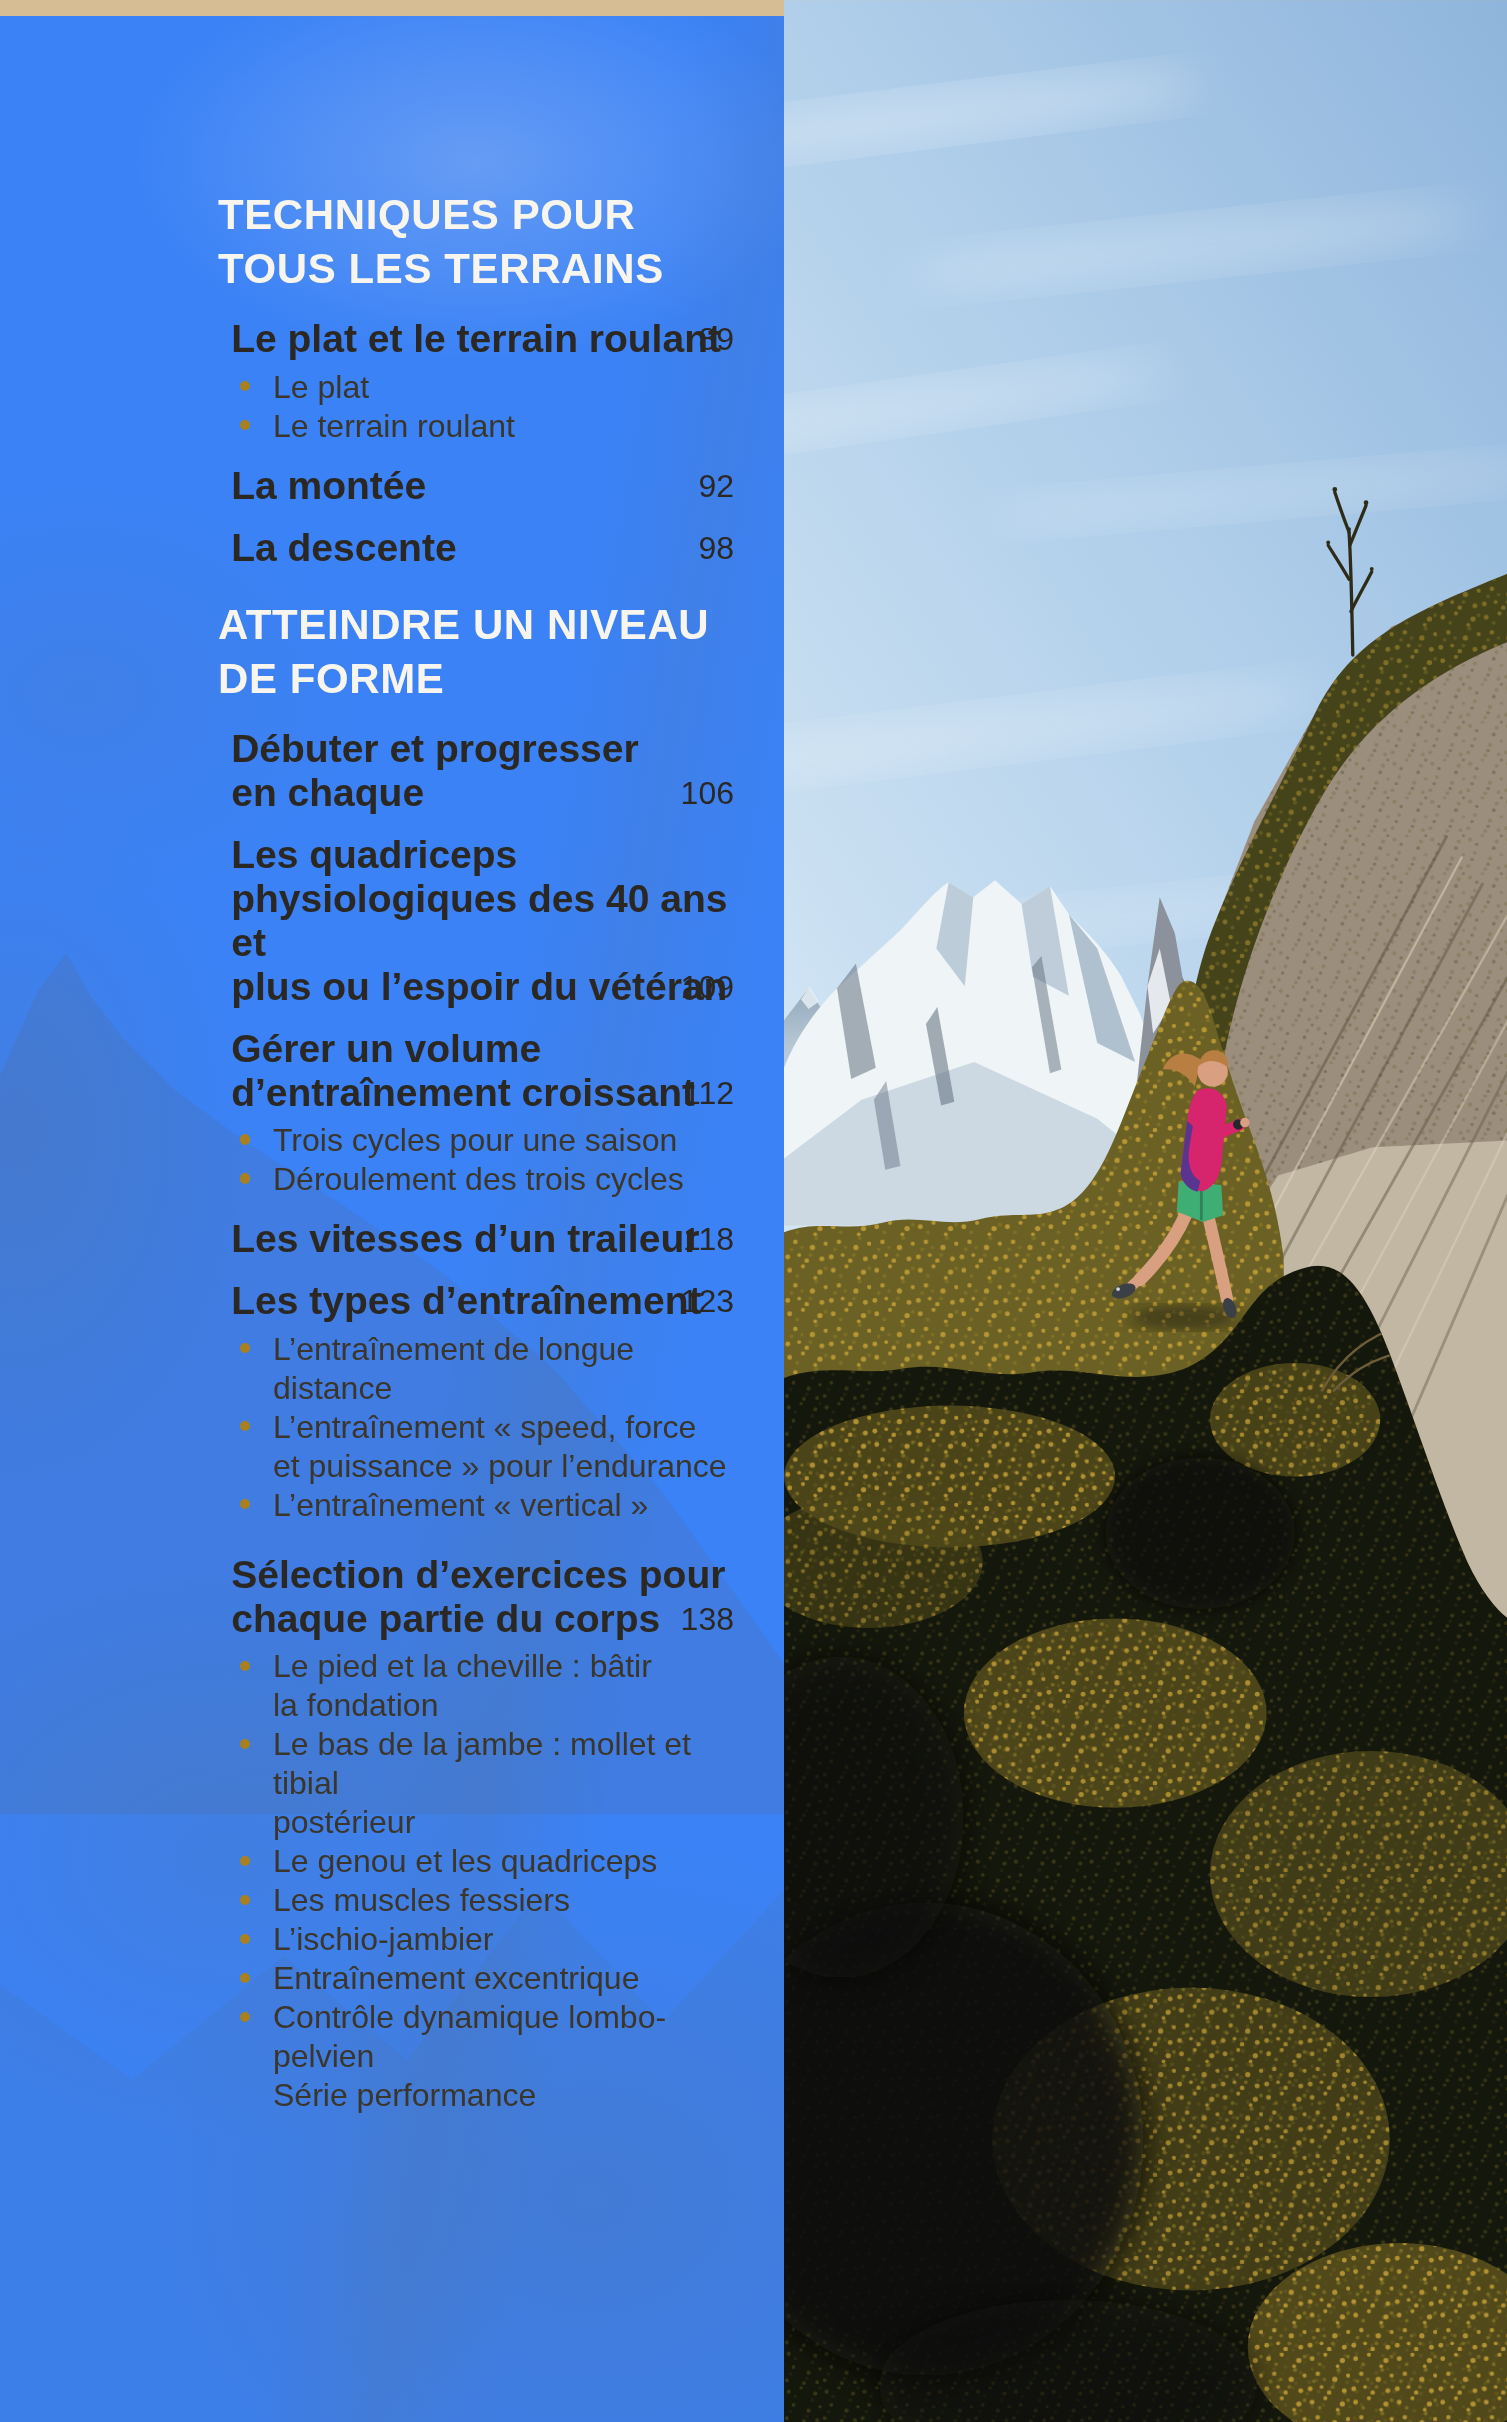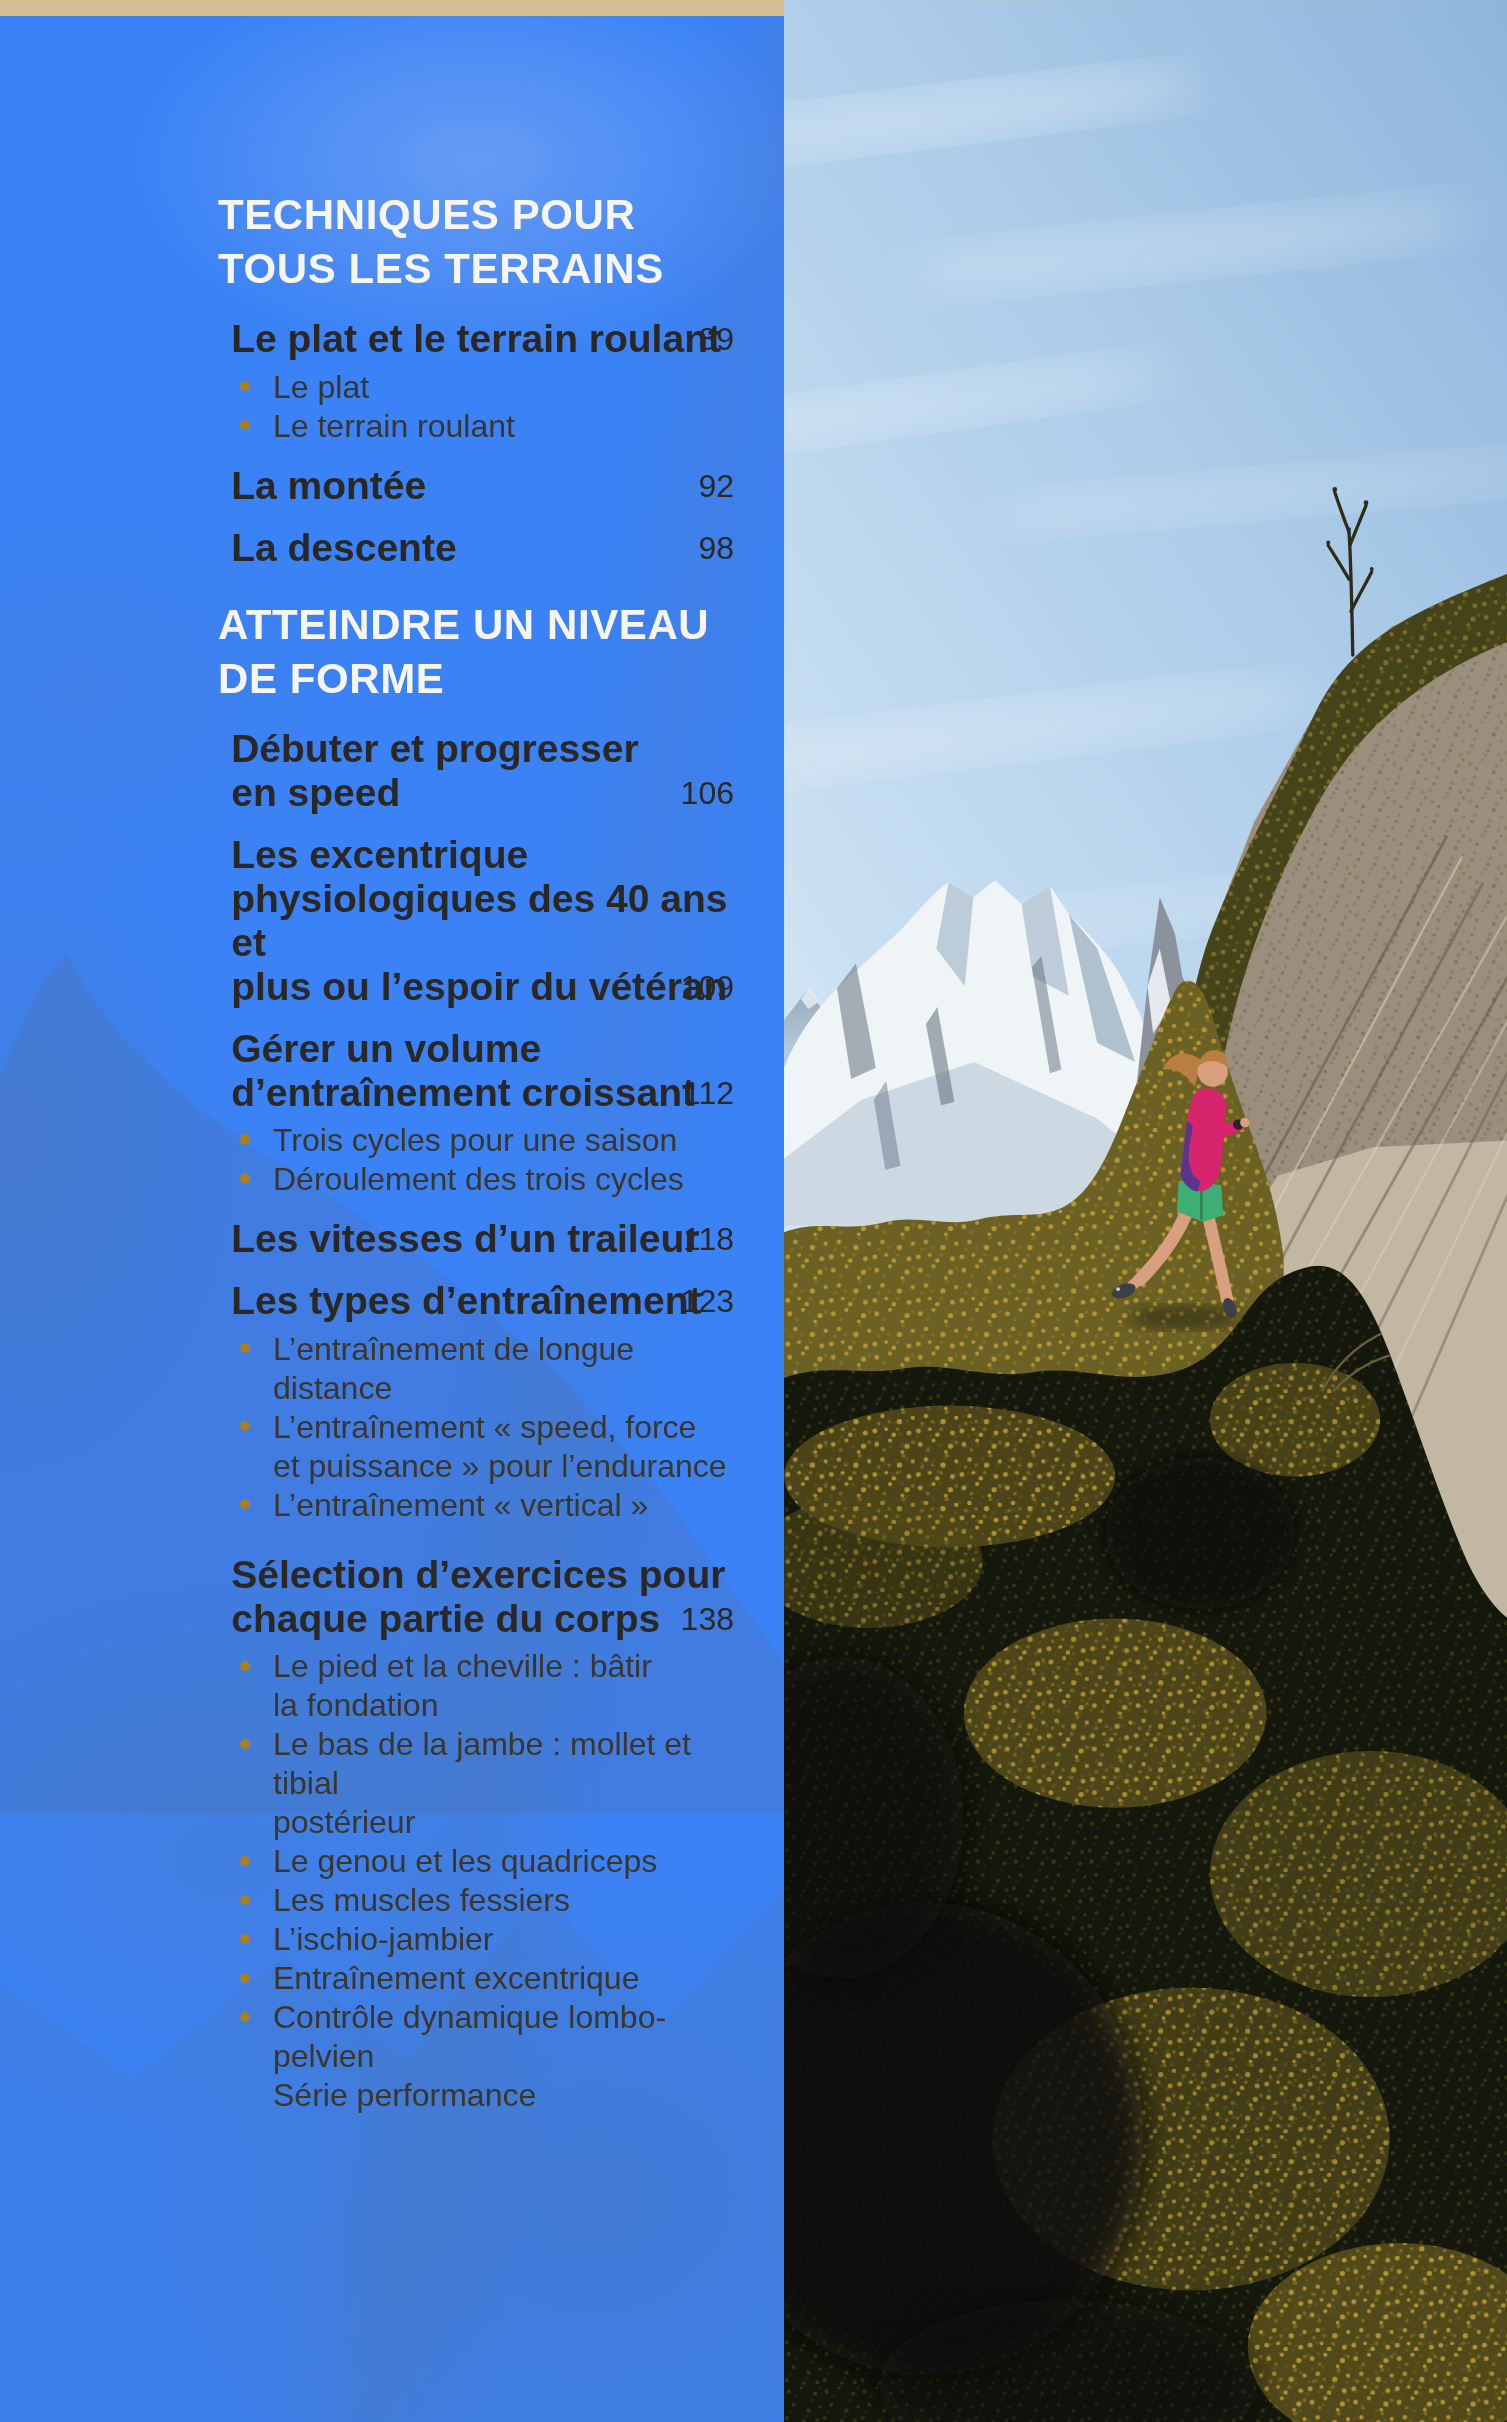--- a/index.html
+++ b/index.html
@@ -95,27 +95,27 @@
           </div>
         </section>
         <section class="toc-section">
           <h2 class="toc-heading">
             <div class="hline">ATTEINDRE UN NIVEAU</div>
             <div class="hline">DE FORME</div>
           </h2>
           <div class="entry">
             <div class="entry-main">
               <div class="eline">Débuter et progresser</div>
-              <div class="eline">en speed</div>
+              <div class="eline">en chaque</div>
               <span class="pagenum">106</span>
             </div>
           </div>
           <div class="entry">
             <div class="entry-main">
-              <div class="eline">Les excentrique</div>
+              <div class="eline">Les quadriceps</div>
               <div class="eline">physiologiques des 40 ans et</div>
               <div class="eline">plus ou l’espoir du vétéran</div>
               <span class="pagenum">109</span>
             </div>
           </div>
           <div class="entry">
             <div class="entry-main">
               <div class="eline">Gérer un volume</div>
               <div class="eline">d’entraînement croissant</div>
               <span class="pagenum">112</span>

